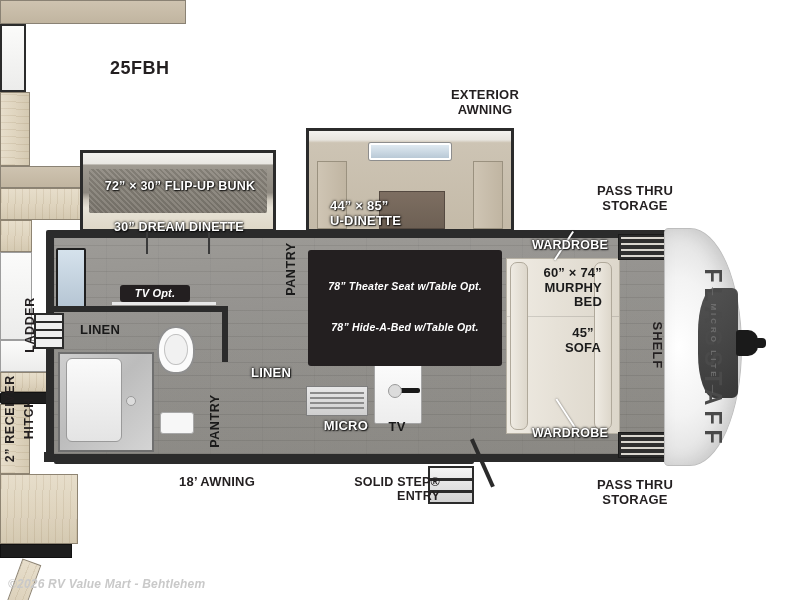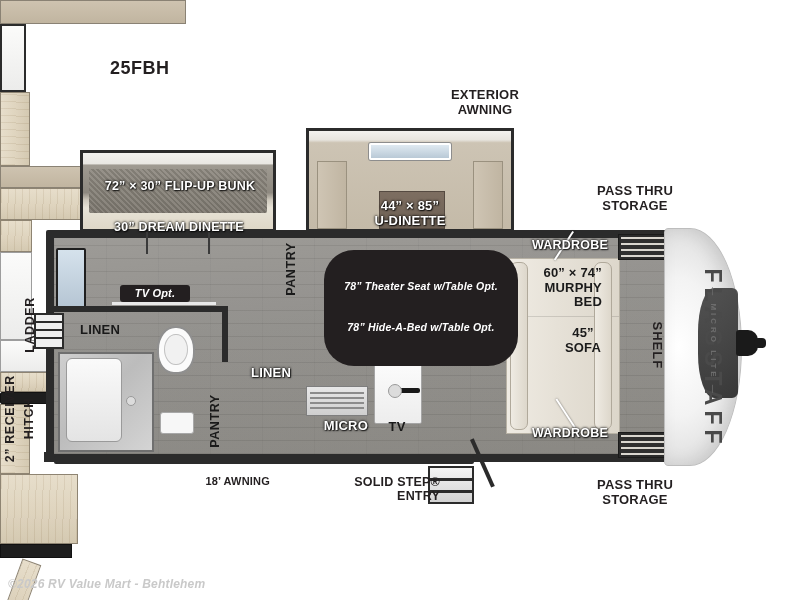--- a/index.html
+++ b/index.html
@@ -333,21 +333,21 @@
     <div class="bar" style="left:54px;top:456px;width:420px;height:8px;border-radius:2px;"></div>
   </div>
 
   <div class="lbl lbl-dark" style="left:410px;top:88px;width:150px;font-size:13px;text-align:center;">EXTERIOR
 AWNING</div>
 
   <div class="lbl lbl-white" style="left:88px;top:179px;width:184px;font-size:12.5px;text-align:center;">72” × 30” FLIP-UP BUNK</div>
 
   <div class="lbl lbl-white" style="left:86px;top:220px;width:186px;font-size:12.5px;text-align:center;">30” DREAM DINETTE</div>
 
-  <div class="lbl lbl-white" style="left:330px;top:199px;width:160px;font-size:13px;text-align:center;">44” × 85”
+  <div class="lbl lbl-white" style="left:330px;top:199px;width:160px;font-size:13px;text-align:left;">44” × 85”
 U-DINETTE</div>
 
   <div class="lbl lbl-dark" style="left:570px;top:184px;width:130px;font-size:13px;text-align:center;">PASS THRU
 STORAGE</div>
 
   <div class="lbl lbl-dark" style="left:570px;top:478px;width:130px;font-size:13px;text-align:center;">PASS THRU
 STORAGE</div>
 
   <div class="leader" style="left:574px;top:232px;width:34px;transform:rotate(123deg);"></div>
   <div class="lbl lbl-white" style="left:516px;top:238px;width:108px;font-size:12.5px;text-align:center;">WARDROBE</div>
@@ -361,36 +361,36 @@
 
   <div class="lbl lbl-black-on-light" style="left:548px;top:326px;width:70px;font-size:13px;text-align:center;">45”
 SOFA</div>
 
   <div class="lbl lbl-dark rot270" style="left:622px;top:338px;width:70px;font-size:13px;text-align:center;letter-spacing:1px;">SHELF</div>
 
   <div class="lbl lbl-black-on-light rot90" style="left:256px;top:262px;width:70px;font-size:12.5px;text-align:center;letter-spacing:.6px;">PANTRY</div>
 
   <div class="lbl lbl-black-on-light rot90" style="left:180px;top:414px;width:70px;font-size:12.5px;text-align:center;letter-spacing:.6px;">PANTRY</div>
 
-  <div class="lbl boxed" style="left:324px;top:250px;width:182px;font-size:10.5px;line-height:1.32;border-radius:30px;">
+  <div class="lbl boxed" style="left:308px;top:250px;width:182px;font-size:10.5px;line-height:1.32;">
     <div>78” Theater Seat w/Table Opt.</div>
     <div>78” Hide-A-Bed w/Table Opt.</div>
   </div>
 
   <div class="lbl boxed" style="left:120px;top:285px;width:58px;font-size:11px;">TV Opt.</div>
 
   <div class="lbl lbl-black-on-light" style="left:60px;top:323px;width:80px;font-size:13px;text-align:center;">LINEN</div>
 
   <div class="lbl lbl-white" style="left:238px;top:366px;width:66px;font-size:13px;text-align:center;">LINEN</div>
 
   <div class="lbl lbl-white" style="left:304px;top:419px;width:64px;font-size:13px;text-align:right;">MICRO</div>
 
   <div class="lbl lbl-black-on-light" style="left:376px;top:420px;width:42px;font-size:13px;text-align:center;">TV</div>
 
-  <div class="lbl lbl-dark" style="left:164px;top:475px;width:106px;font-size:11px;text-align:right;">18’ AWNING</div>
+  <div class="lbl lbl-dark" style="left:164px;top:475px;width:106px;font-size:13px;text-align:center;">18’ AWNING</div>
 
   <div class="lbl lbl-dark" style="left:340px;top:475px;width:100px;font-size:12.5px;text-align:right;">SOLID STEP®
 ENTRY</div>
 
   <div class="lbl lbl-dark rot90" style="left:-12px;top:318px;width:84px;font-size:12.5px;text-align:center;letter-spacing:.6px;">LADDER</div>
 
   <div class="lbl lbl-dark rot90" style="left:-36px;top:400px;width:112px;font-size:12.5px;text-align:center;letter-spacing:.6px;line-height:1.5;">2” RECEIVER
 HITCH</div>
 
   <div class="lbl" id="copyright">©2026 RV Value Mart - Behtlehem</div>

